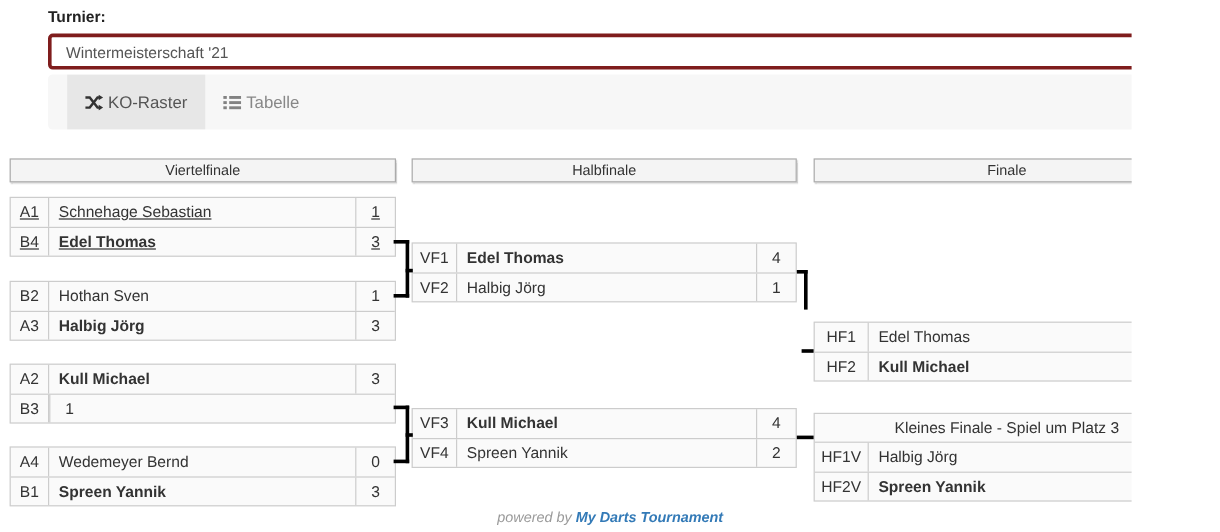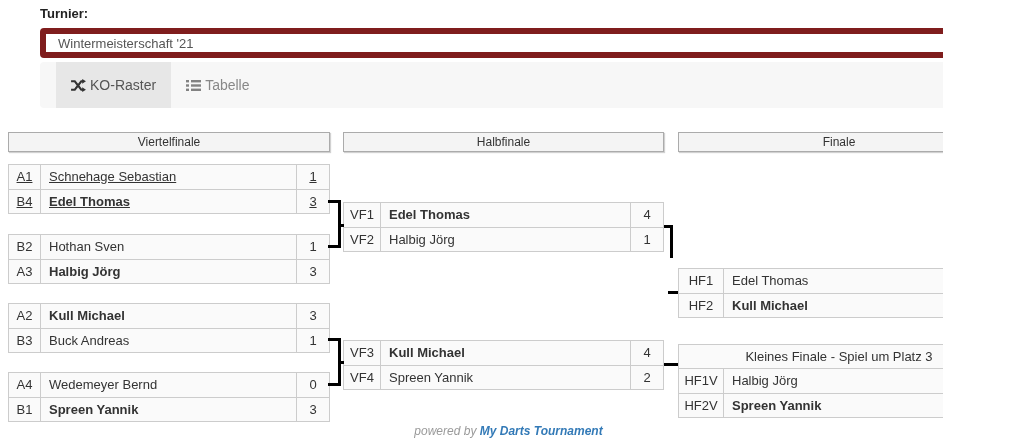--- a/index.html
+++ b/index.html
@@ -7,21 +7,21 @@
   body {
     font-family:"Liberation Sans", sans-serif;
     font-size:13px; color:#333;
   }
   .page { position:relative; width:943px; height:443px; background:#fff; overflow:hidden; }
 
   
   .tourn-label { position:absolute; left:40px; top:6px; font-weight:bold; font-size:13px; color:#222; }
   .tourn-select {
     position:absolute; left:40px; top:28px; width:940px; height:30px;
-    background:#fff; border:6px solid #7f1d1d; border-radius:4px;
+    background:#fff; border:3px solid #7f1d1d; border-radius:4px;
     display:flex; align-items:center; padding:0 12px; color:#555; cursor:pointer;
   }
   .tourn-select .caret { margin-left:auto; display:flex; align-items:center; }
 
   .tabbar {
     position:absolute; left:40px; top:62px; width:940px; height:46px;
     background:#f7f7f7; border-radius:4px; display:flex; align-items:stretch;
     padding-left:16px; overflow:hidden;
   }
   .tab { display:flex; align-items:center; gap:4px; padding:0 15px; font-size:14px; color:#888; cursor:pointer; }
@@ -126,21 +126,20 @@
   </div>
 
   <div class="match" style="left:8px; top:303px; width:322px;">
     <div class="mrow">
       <span class="seed">A2</span>
       <span class="pname bold">Kull Michael</span>
       <span class="pscore">3</span>
     </div>
     <div class="mrow">
       <span class="seed">B3</span>
-      <span class="pname">Buck Andreas</span>
       <span class="pscore">1</span>
     </div>
   </div>
 
   <div class="match" style="left:8px; top:372px; width:322px;">
     <div class="mrow">
       <span class="seed">A4</span>
       <span class="pname">Wedemeyer Bernd</span>
       <span class="pscore">0</span>
     </div>

